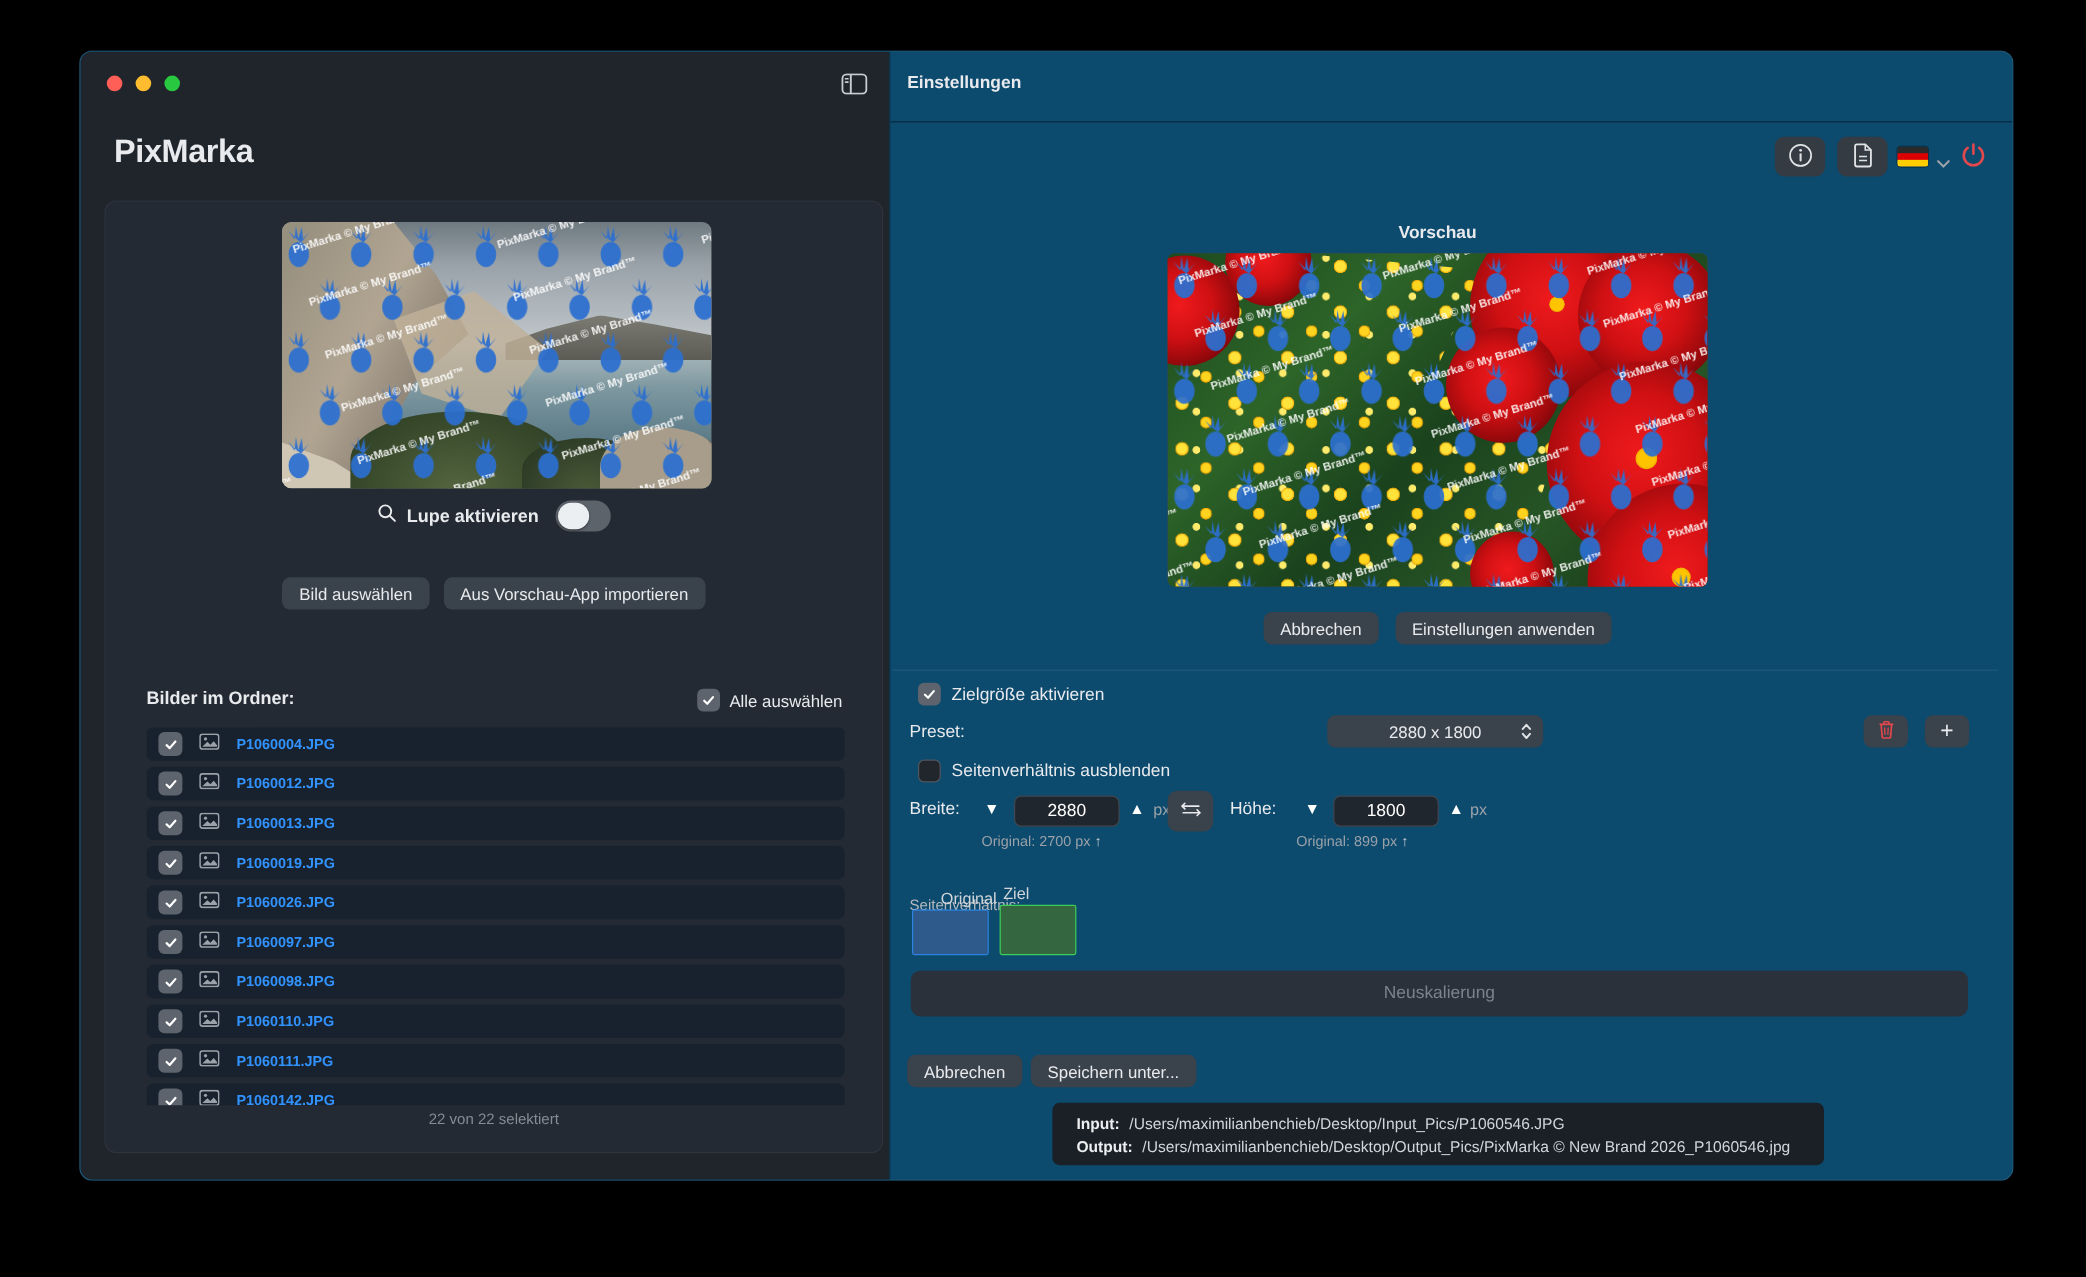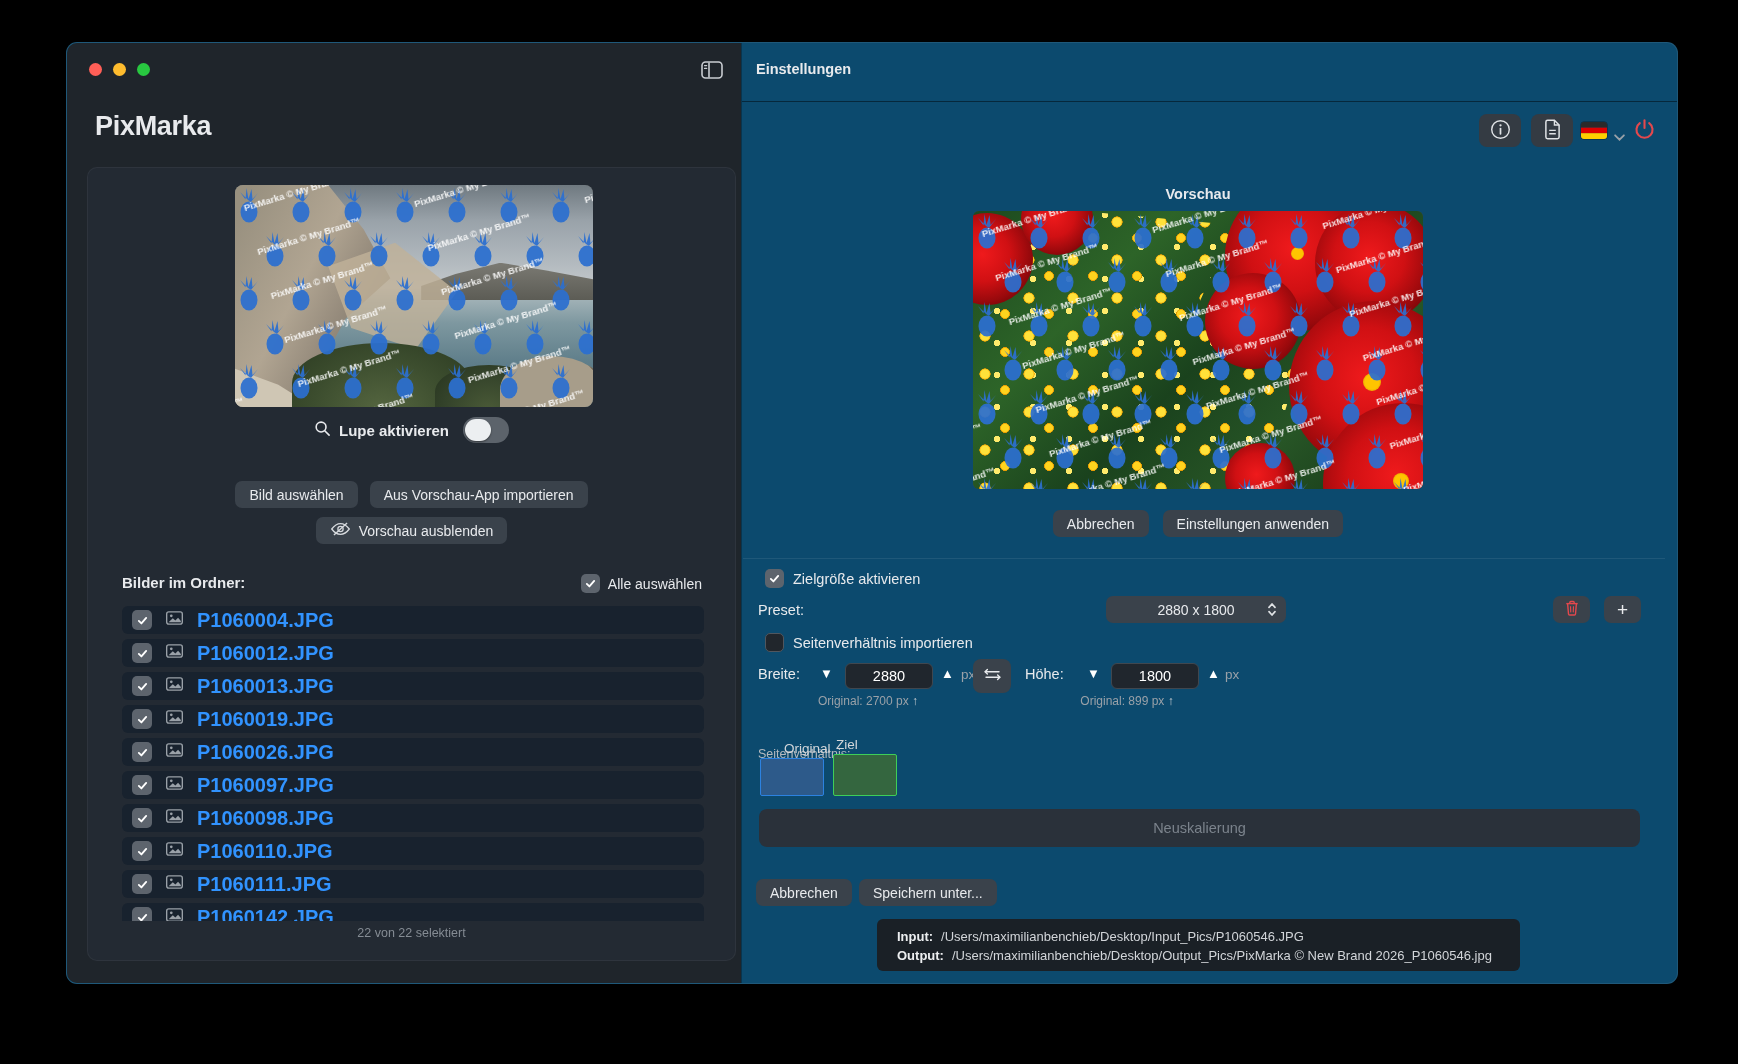--- a/index.html
+++ b/index.html
@@ -78,21 +78,21 @@
        font-family:inherit;padding:5px 14px;height:27px;display:inline-flex;align-items:center;gap:8px;white-space:nowrap;}
   .folder-header{position:absolute;left:34px;top:406px;font-size:15px;font-weight:700;}
   .select-all{position:absolute;right:33px;top:406px;display:flex;align-items:center;gap:8px;font-size:14px;}
   .chk{width:20px;height:20px;border-radius:5px;background:#5d646d;display:inline-flex;
        align-items:center;justify-content:center;flex:0 0 auto;}
   .chk.small{width:19px;height:19px;}
   .chk.empty{background:#21262c;border:1.5px solid #50565e;}
   .file-list{position:absolute;left:34px;top:438px;width:582px;height:315px;overflow:hidden;}
   .file-row{height:28px;border-radius:6px;background:#18222e;display:flex;align-items:center;
             gap:14px;padding:0 10px;margin-bottom:5px;}
-  .file-name{font-size:20px;font-weight:600;color:#3193ff;}
+  .file-name{font-size:12px;font-weight:600;color:#3193ff;}
   .list-status{position:absolute;left:0;width:100%;top:758px;text-align:center;font-size:12.5px;color:#858c94;}
 
   
   .pv-title{position:absolute;left:906px;top:143px;width:450px;text-align:center;font-size:14.5px;font-weight:700;}
   .pv-btns{position:absolute;left:906px;top:467px;width:450px;display:flex;justify-content:center;gap:14px;}
   .h-div{position:absolute;left:676px;top:515px;width:922px;height:1px;background:rgba(255,255,255,.08);}
   .cb-row{position:absolute;display:flex;align-items:center;gap:9px;font-size:14.5px;}
   .field-label{position:absolute;font-size:14.5px;color:#e8eaed;}
   .dropdown{position:absolute;left:1039px;top:553px;width:180px;height:27px;background:#3a424b;border-radius:7px;
             display:flex;align-items:center;justify-content:center;font-size:14px;}
@@ -216,30 +216,20 @@
         <span class="lupe-label">Lupe aktivieren</span>
         <span class="toggle">
             <span class="knob"></span>
           </span>
       </div>
 
 
       <div class="row-center" style="top:313px;gap:12px;">
         <button class="btn">Bild auswählen</button>
         <button class="btn">Aus Vorschau-App importieren</button>
-      </div>
-      <div class="row-center" style="top:349px;">
-        <button class="btn">
-          <span><svg viewBox="0 0 24 16" width="21" height="14">
-                <path d="M2 8 C5.5 3.2 9 1.8 12 1.8 C15 1.8 18.5 3.2 22 8 C18.5 12.8 15 14.2 12 14.2 C9 14.2 5.5 12.8 2 8 Z" fill="none" stroke="#d6d9dd" stroke-width="1.5"></path>
-                <circle cx="12" cy="8" r="3" fill="none" stroke="#d6d9dd" stroke-width="1.5"></circle>
-                <line x1="4.5" y1="14.8" x2="19.5" y2="1.2" stroke="#d6d9dd" stroke-width="1.6"></line>
-              </svg></span>
-          <span>Vorschau ausblenden</span>
-        </button>
       </div>
 
       <div class="folder-header">Bilder im Ordner:</div>
       <div class="select-all">
         <span class="chk small">
             <svg viewBox="0 0 12 12" width="11" height="11">
               <path d="M2 6.5 L4.8 9.2 L10 3.2" fill="none" stroke="#fff" stroke-width="2" stroke-linecap="round" stroke-linejoin="round"></path>
             </svg>
           </span>
         <span>Alle auswählen</span>
@@ -456,21 +446,21 @@
             <path d="M5.5 4 V2.6 a1.1 1.1 0 0 1 1.1 -1.1 h2.8 a1.1 1.1 0 0 1 1.1 1.1 V4" fill="none" stroke="#e3484d" stroke-width="1.6"></path>
             <path d="M3 4.3 L4 15.9 a1.2 1.2 0 0 0 1.2 1.1 h5.6 a1.2 1.2 0 0 0 1.2 -1.1 L13 4.3" fill="none" stroke="#e3484d" stroke-width="1.6"></path>
             <line x1="6.3" y1="7" x2="6.6" y2="14" stroke="#e3484d" stroke-width="1.3"></line>
             <line x1="9.7" y1="7" x2="9.4" y2="14" stroke="#e3484d" stroke-width="1.3"></line>
           </svg></span>
     </button>
     <button class="sq-btn" style="left:1537px;font-size:19px;font-weight:400;">+</button>
 
     <div class="cb-row" style="left:698px;top:590px;">
       <span class="chk small empty"></span>
-      <span>Seitenverhältnis importieren</span>
+      <span>Seitenverhältnis ausblenden</span>
     </div>
 
     <div class="field-label" style="left:691px;top:623px;">Breite:</div>
     <span class="tri" style="left:753px;">▼</span>
     <input class="num-input" style="left: 778px;" value="2880">
     <span class="tri" style="left:874px;">▲</span>
     <span class="px" style="left:894px;">px</span>
 
     <button class="btn" style="position:absolute;left:906px;top:616px;width:38px;height:34px;justify-content:center;padding:0;border-radius:8px;">
       <span><svg viewBox="0 0 20 14" width="19" height="13">

